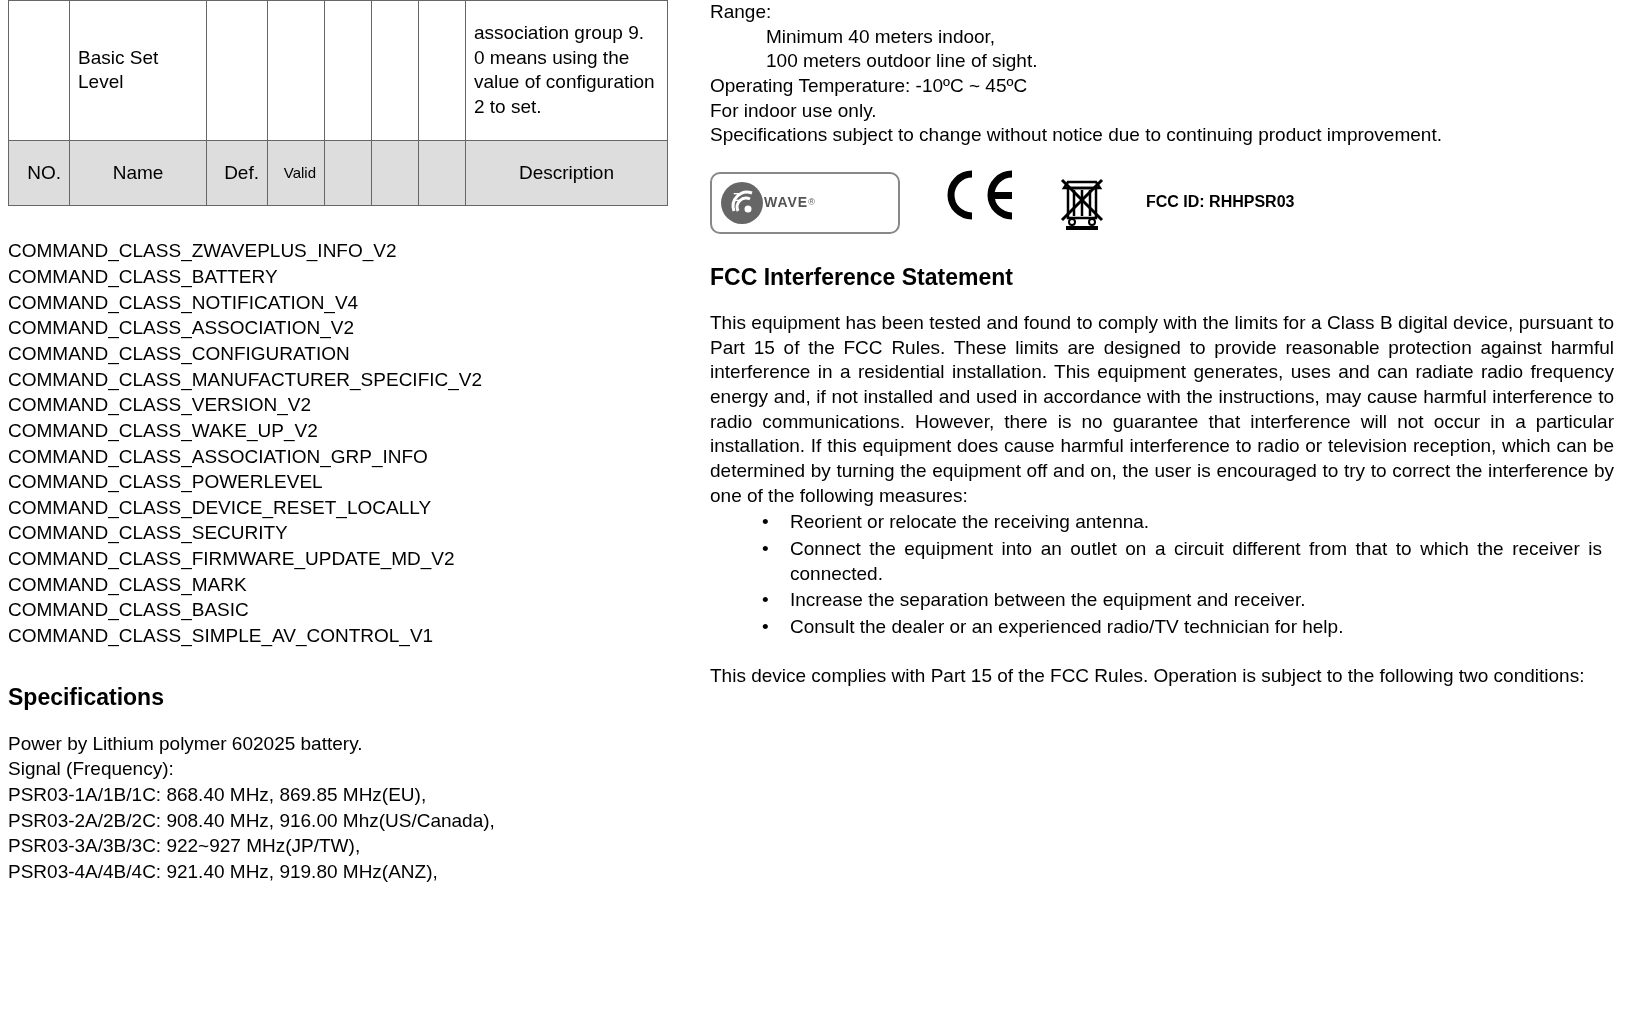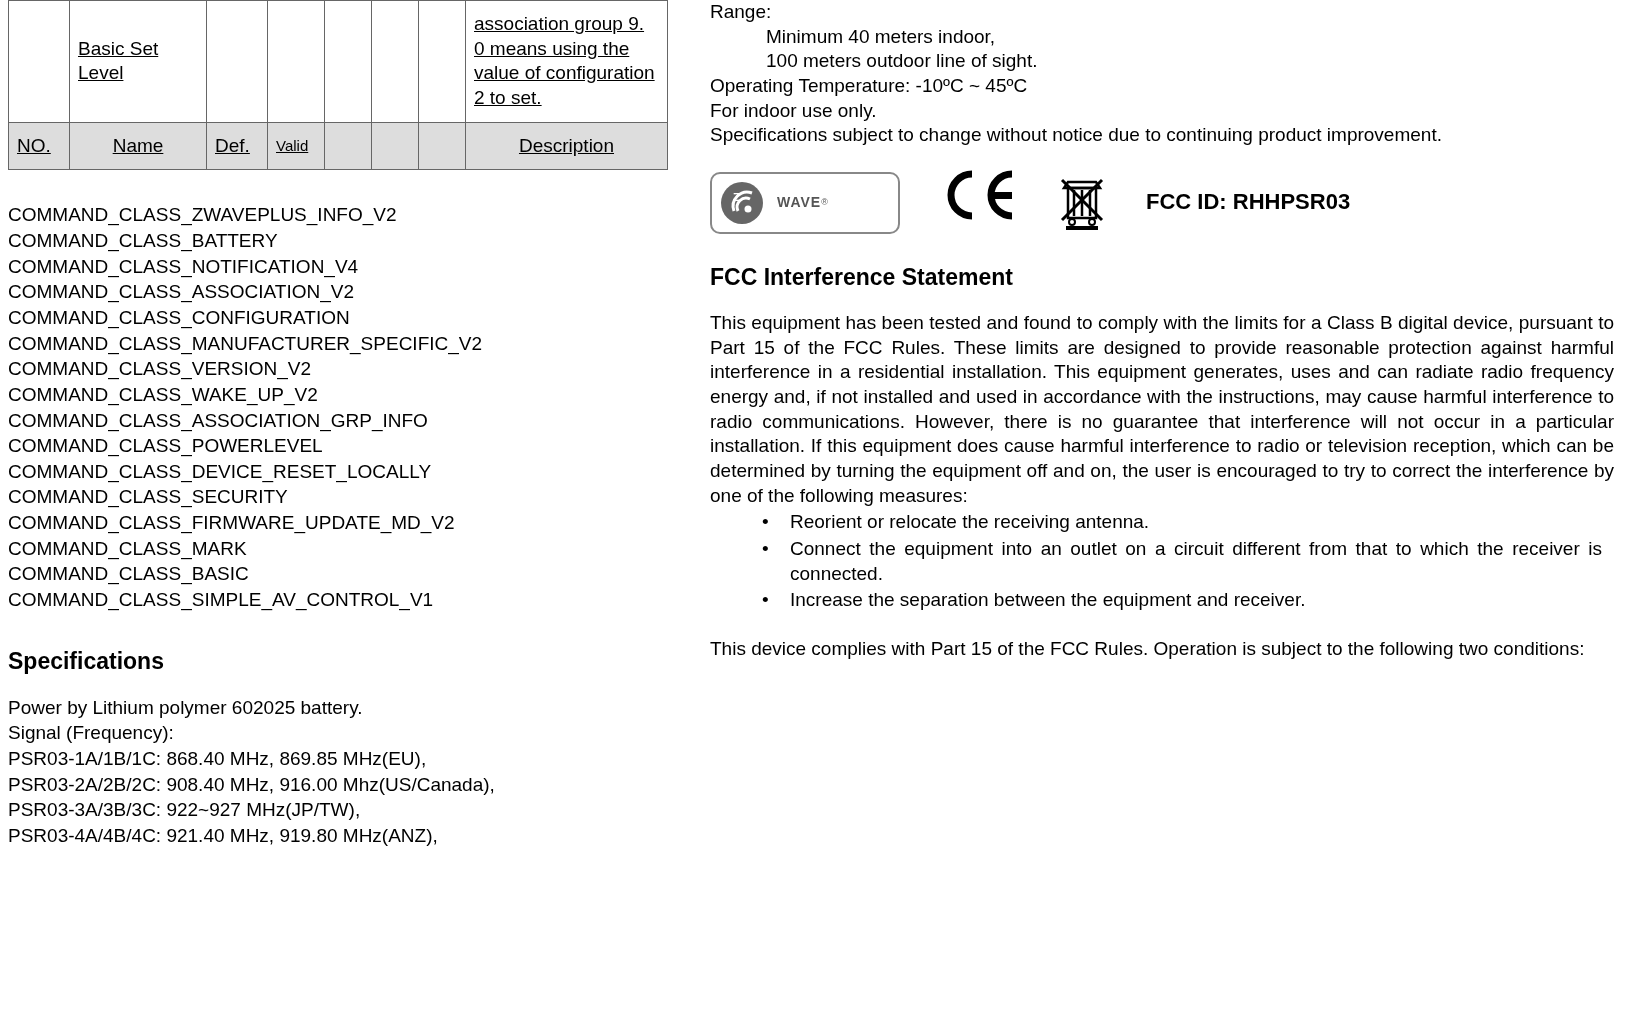--- a/index.html
+++ b/index.html
@@ -1,43 +1,43 @@
 <!DOCTYPE html>
 <html><head>
 <meta charset="utf-8">
 <style>
   html,body{margin:0;padding:0;background:#fff;color:#000;font-family:Verdana,Arial,Helvetica,sans-serif;font-size:19px;line-height:1.3;}
   .page{display:flex;flex-direction:row;width:1634px;height:1027px;box-sizing:border-box;}
   .col{box-sizing:border-box;padding:0 18px 0 8px;}
   .col-left{width:700px;}
   .col-right{width:934px;padding-left:10px;padding-right:20px;}
   table.params{border-collapse:collapse;width:660px;margin-top:0;}
-  table.params td, table.params th{border:1px solid #666;padding:11px 8px;vertical-align:middle;font-size:19px;text-decoration:underline;}
-  table.params .hdr td, table.params .hdr th{background:#ddd;text-align:left;}
+  table.params td, table.params th{border:1px solid #666;padding:20px 8px;vertical-align:middle;font-size:19px;}
+  table.params .hdr td, table.params .hdr th{background:#ddd;text-align:right;}
   table.params .no{width:44px;text-align:center;}
   table.params .name{width:120px;}
   table.params .def{width:44px;text-align:center;}
   table.params .valid{width:40px;text-align:center;font-size:15px;}
   table.params .c4{width:30px;}
   table.params .c5{width:30px;}
   table.params .c6{width:30px;}
   table.params .desc{}
   h2.sec{font-weight:bold;font-size:23px;margin:34px 0 4px 0;}
   h2.sec2{font-weight:bold;font-size:23px;margin:26px 0 18px 0;}
   .cmdlist{font-size:19px;line-height:1.35;margin-top:32px;}
   .specs{font-size:19px;line-height:1.35;margin-top:18px;}
   .indent{padding-left:56px;}
   .just{text-align:justify;}
   .logorow{display:flex;align-items:center;gap:40px;margin:20px 0 16px 0;}
   .zwave-badge{display:flex;align-items:center;border:2px solid #888;border-radius:10px;padding:6px 18px 6px 8px;width:160px;height:46px;box-sizing:content-box;}
   .zwave-badge svg{display:block;}
-  .zwave-text{font-weight:bold;font-size:14px;letter-spacing:1px;margin-left:13px;color:#555;}
+  .zwave-text{font-weight:bold;font-size:14px;letter-spacing:1px;margin-left:0;color:#555;}
   .ce-mark{font-weight:bold;font-size:46px;letter-spacing:-4px;font-family:Arial,Helvetica,sans-serif;}
   .trash{display:flex;flex-direction:column;align-items:center;}
-  .fccid{font-weight:bold;font-size:22px;}
+  .fccid{font-weight:bold;font-size:16px;}
   ul.bullets{list-style:none;padding-left:40px;margin:2px 12px;}
   ul.bullets li{position:relative;padding-left:28px;text-align:justify;margin-bottom:2px;}
   ul.bullets li::before{content:"•";position:absolute;left:0;top:0;}
 </style>
 </head>
 <body>
 
 <div class="page">
 
   <div class="col col-left">
@@ -144,18 +144,19 @@
     </div>
 
     <h2 class="sec2">FCC Interference Statement</h2>
 
     <div class="just">This equipment has been tested and found to comply with the limits for a Class B digital device, pursuant to Part 15 of the FCC Rules. These limits are designed to provide reasonable protection against harmful interference in a residential installation. This equipment generates, uses and can radiate radio frequency energy and, if not installed and used in accordance with the instructions,  may cause harmful interference to radio communications.    However,   there is no guarantee that interference will not occur in a particular installation.  If this equipment does cause harmful interference to radio or television reception,  which can be determined by turning the equipment off and on,  the user is encouraged to try to correct the interference by one of the following measures:</div>
 
     <ul class="bullets">
       <li>Reorient or relocate the receiving antenna.</li>
       <li>Connect the equipment into an outlet on a circuit different from that to which the receiver is connected.</li>
       <li>Increase the separation between the equipment and receiver.</li>
+      <li>Consult the dealer or an experienced radio/TV technician for help.</li>
     </ul>
 
     <div class="just" style="margin-top:24px;">This device complies with Part 15 of the FCC Rules. Operation is subject to the following two conditions:</div>
 
   </div>
 </div>
 
 </body></html>

